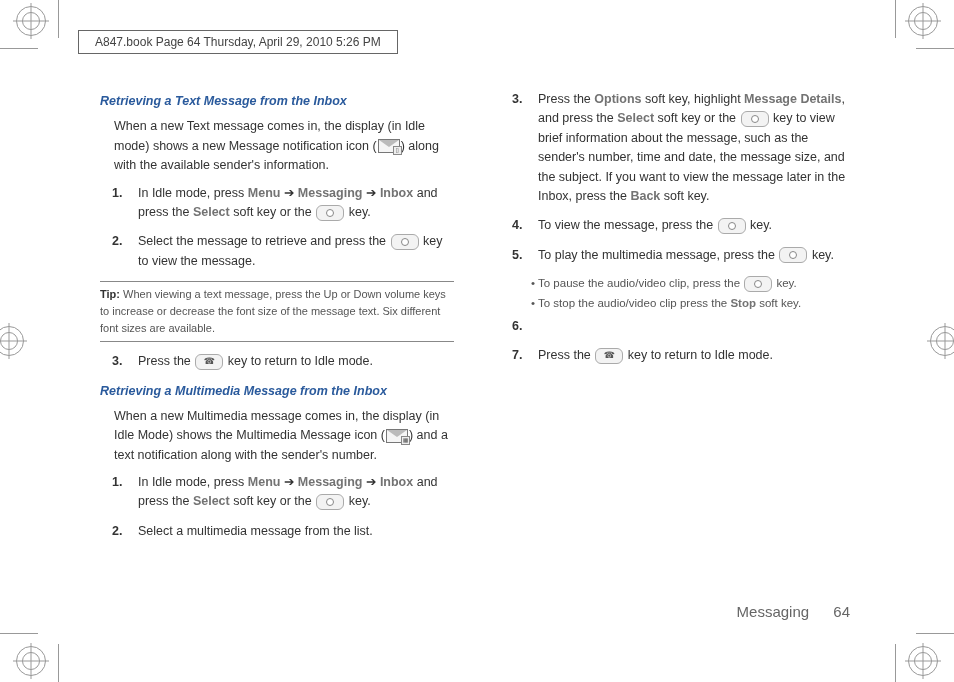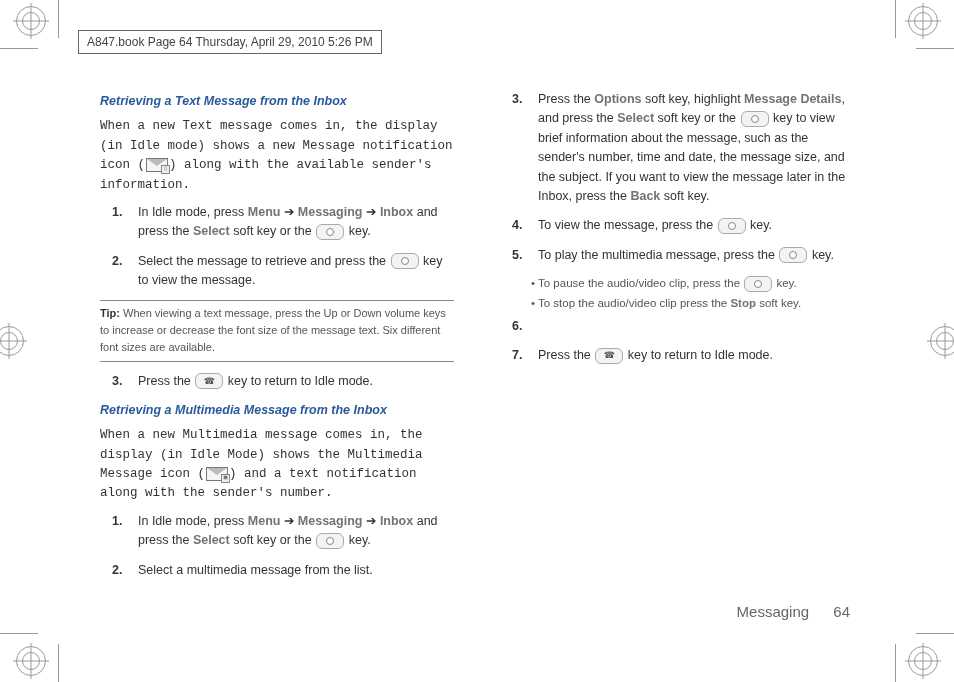--- a/index.html
+++ b/index.html
@@ -43,39 +43,39 @@
   .reg-tr { top: 6px; right: 16px; }
   .reg-bl { bottom: 6px; left: 16px; }
   .reg-br { bottom: 6px; right: 16px; }
   .reg-ml { top: 50%; left: -6px; transform: translateY(-50%); }
   .reg-mr { top: 50%; right: -6px; transform: translateY(-50%); }
 
   .header-box {
     position: absolute;
     top: 30px; left: 78px;
     border: 1px solid #666;
-    padding: 4px 8px;
+    padding: 4px 16px;
     font-size: 12px;
     color: #444;
   }
   .page-area {
     position: absolute;
     top: 86px; left: 100px; right: 100px; bottom: 90px;
     display: flex;
     gap: 46px;
   }
   .col { flex: 1; font-size: 12.5px; line-height: 1.55; color: #333; }
   .section-title {
     color: #2a5a9c;
     font-style: italic;
     font-weight: bold;
     font-size: 12.5px;
     margin: 6px 0 6px 0;
   }
-  .para { margin: 4px 0 8px 0; font-family: Liberation Mono, monospace; }
+  .para { margin: 4px 0 8px 14px; }
   .numlist { margin: 2px 0 8px 0; }
   .numitem { display: flex; margin: 4px 0 10px 0; }
   .numitem .num { width: 26px; font-weight: bold; flex-shrink:0; padding-left:12px;}
   .numitem .txt { flex: 1; }
   .bullist { margin-left: 31px; }
   .bulitem::before { content: "• "; }
   .bulitem { font-size: 11.5px; color:#555; margin:2px 0; }
   .tipbox {
     border-top: 1px solid #888;
     border-bottom: 1px solid #888;

